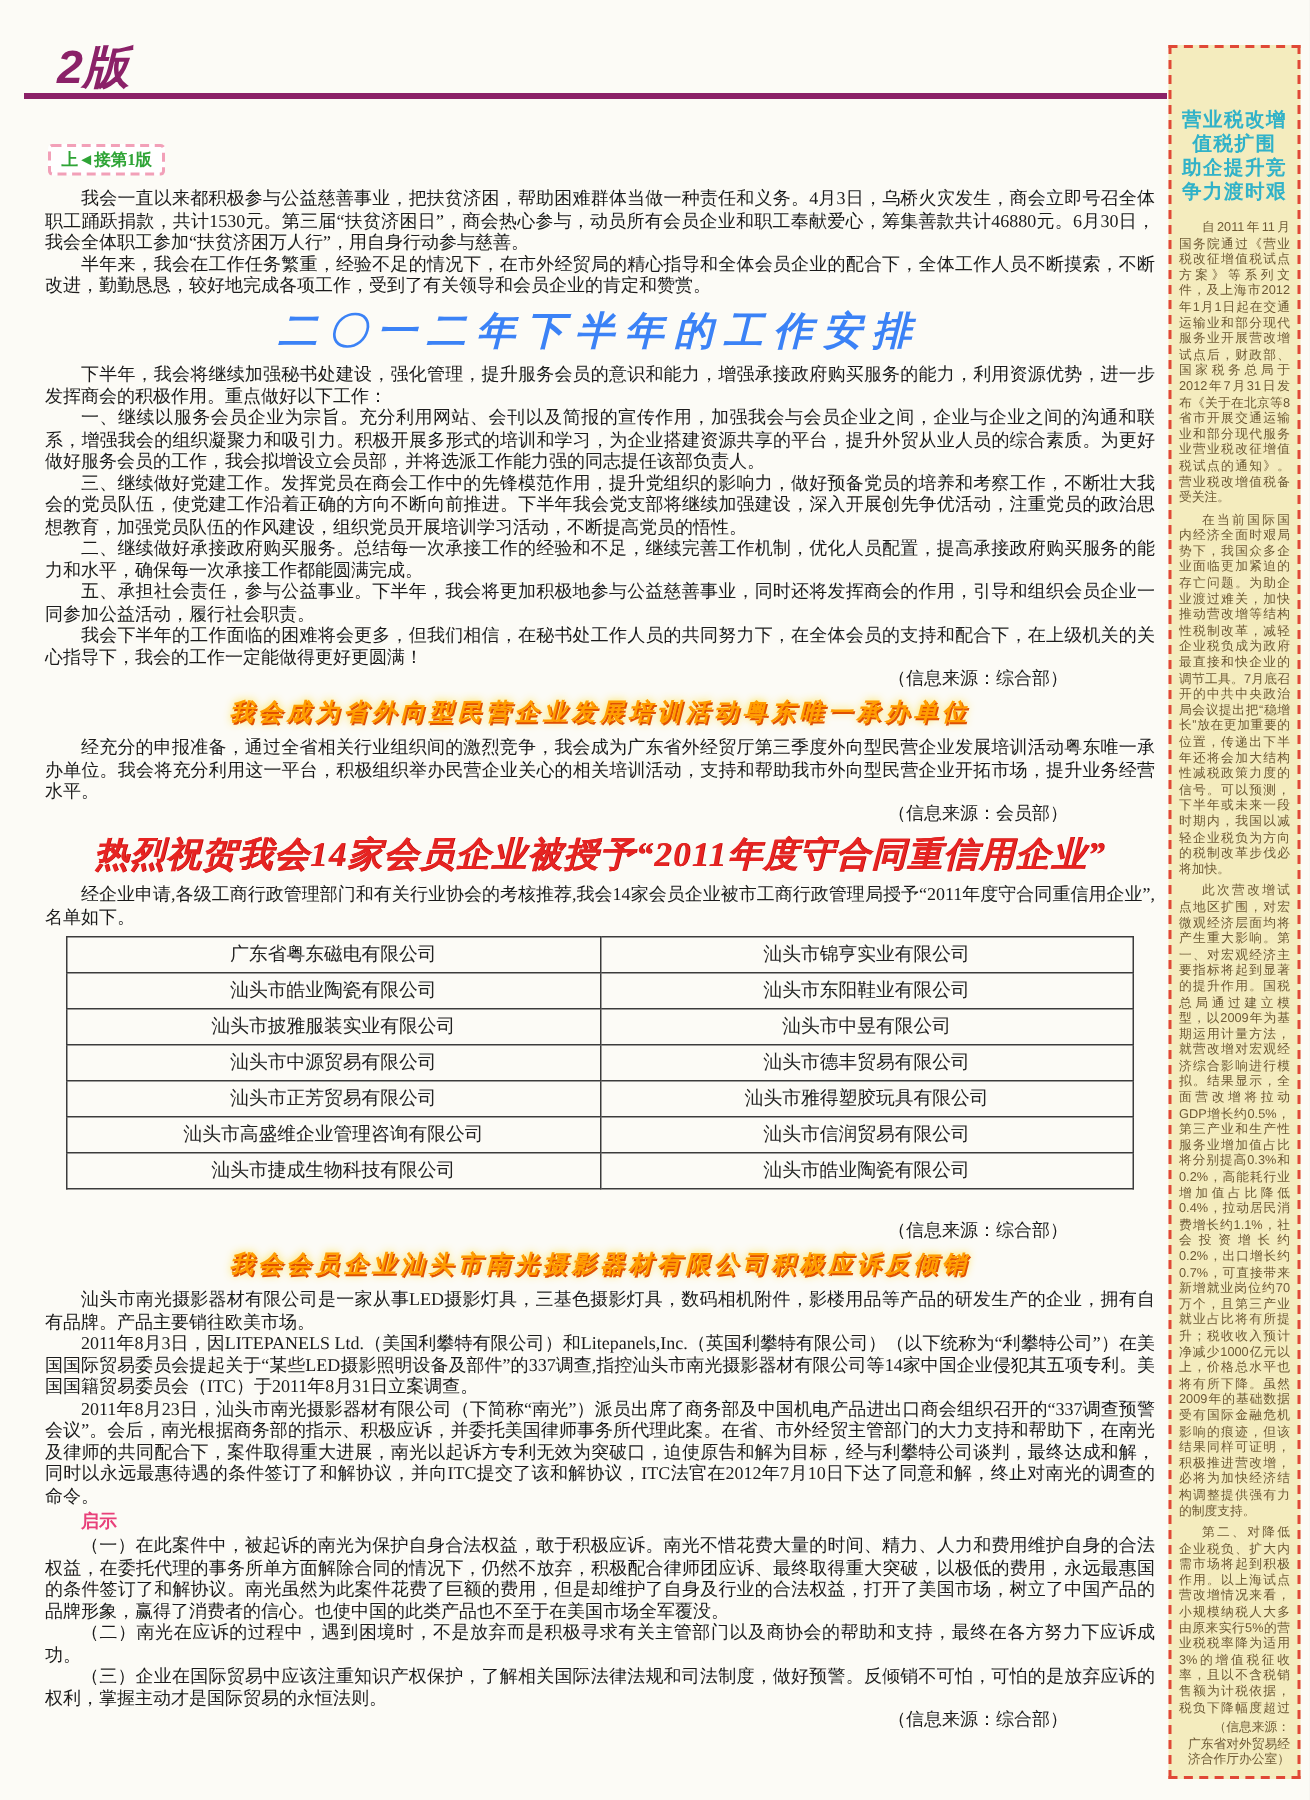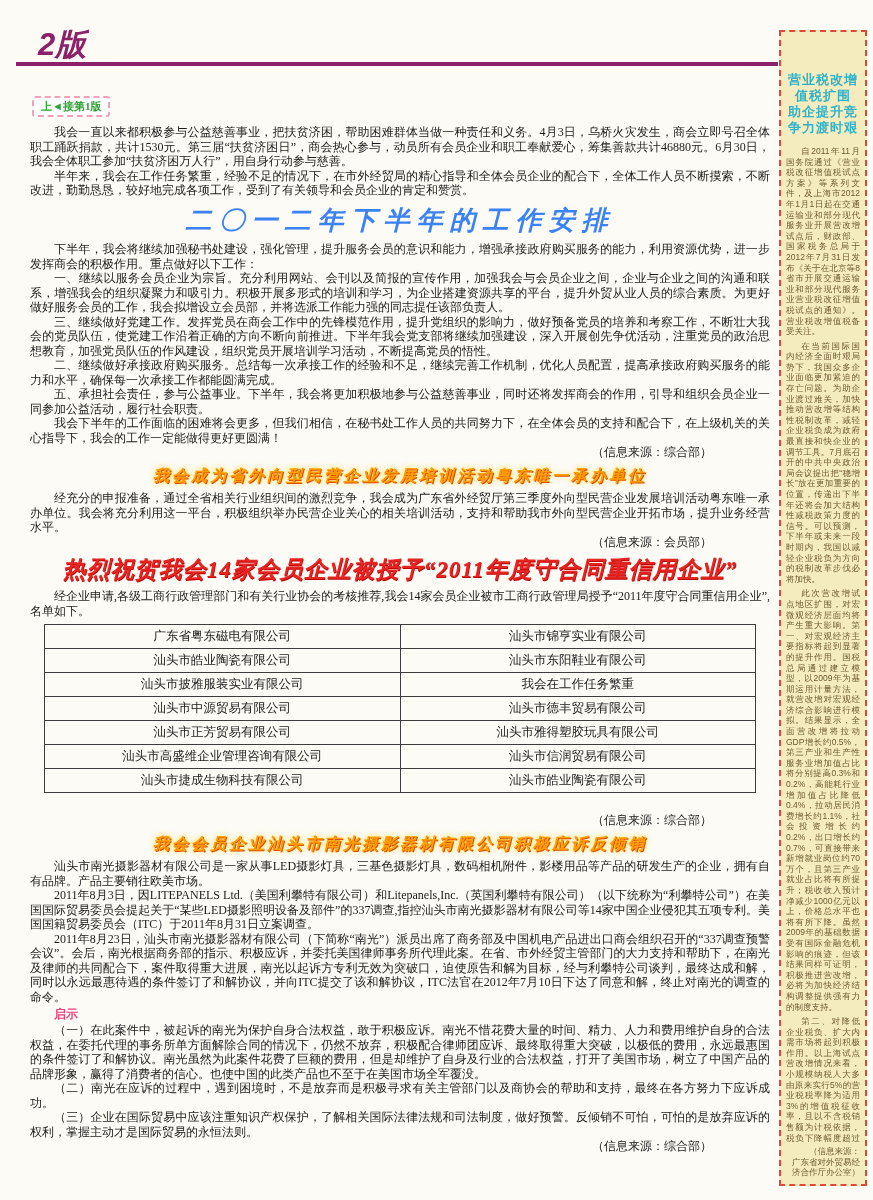--- a/index.html
+++ b/index.html
@@ -71,21 +71,21 @@
         <tr>
           <td>广东省粤东磁电有限公司</td>
           <td>汕头市锦亨实业有限公司</td>
         </tr>
         <tr>
           <td>汕头市皓业陶瓷有限公司</td>
           <td>汕头市东阳鞋业有限公司</td>
         </tr>
         <tr>
           <td>汕头市披雅服装实业有限公司</td>
-          <td>我会在工作任务繁重</td>
+          <td>汕头市中昱有限公司</td>
         </tr>
         <tr>
           <td>汕头市中源贸易有限公司</td>
           <td>汕头市德丰贸易有限公司</td>
         </tr>
         <tr>
           <td>汕头市正芳贸易有限公司</td>
           <td>汕头市雅得塑胶玩具有限公司</td>
         </tr>
         <tr>

